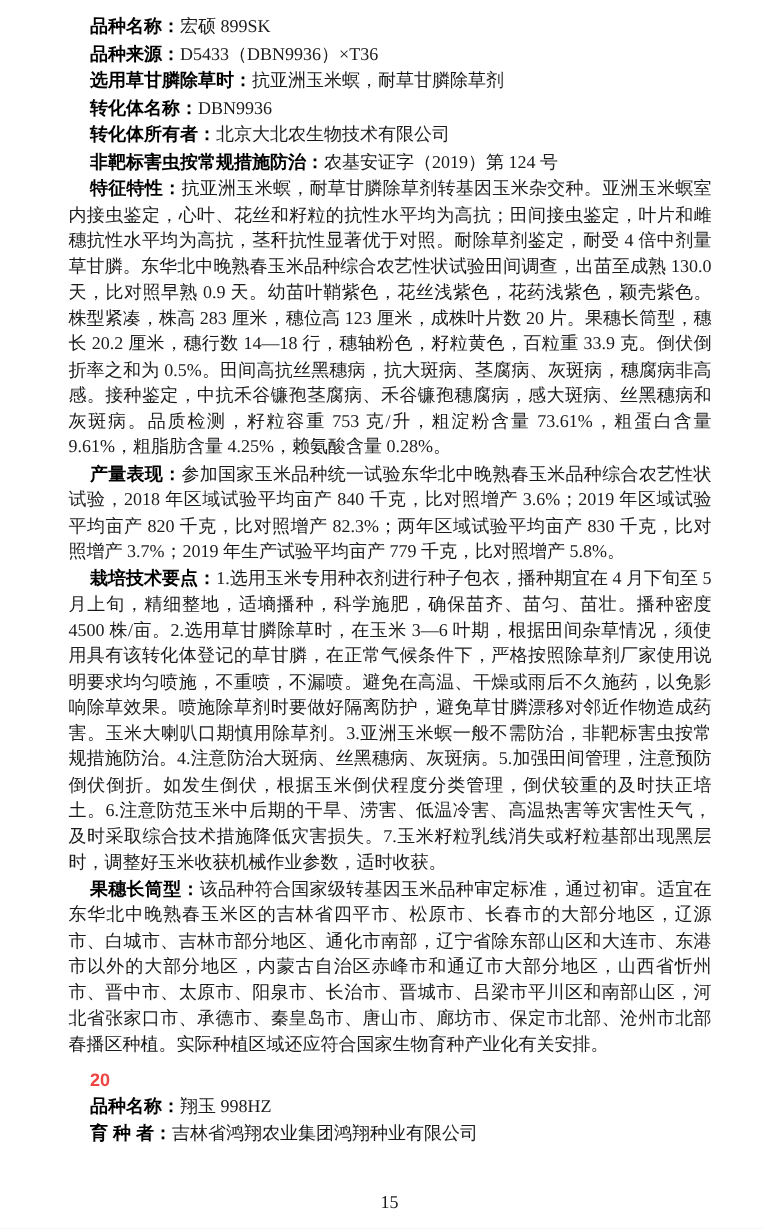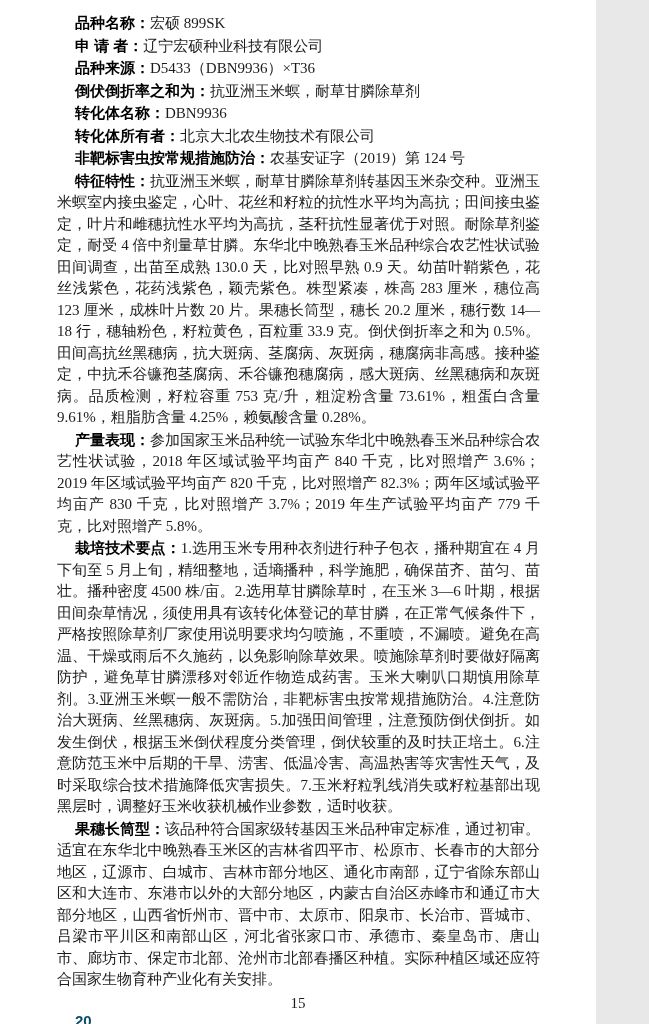--- a/index.html
+++ b/index.html
@@ -1,18 +1,18 @@
 <!DOCTYPE html>
 <html><head>
 <meta charset="utf-8">
 <style>
   html,body{margin:0;padding:0;background:#e8e8e8;}
   .sheet{
     position:relative;
-    width:596px;height:1024px;
+    width:649px;height:1024px;
     background:#ffffff;
     overflow:hidden;
     font-family:"Liberation Serif", serif;
     color:#1b1b1b;
   }
   .textblock{
     position:absolute;
     left:57px;right:56px;top:12px;
     font-size:15px;
     line-height:21.5px;
@@ -23,44 +23,43 @@
     font-weight:bold;
     color:#000;
   }
   p.para{
     margin:0;
     text-indent:18px;
     text-align:justify;
   }
   .entry-num{
     display:block;
-    margin-top:19px;
+    margin-top:8px;
     padding-left:18px;
     font-family:"Liberation Sans", sans-serif;
     font-weight:bold;
-    color:#0c4a6e;
+    color:#ef4444;
   }
   .page-number{
     position:absolute;
     left:0;right:0;bottom:12px;
     text-align:center;
     font-size:15px;
     color:#1b1b1b;
   }
 </style>
 </head>
 <body>
 
 <div class="sheet">
   <div class="textblock">
 
     <span class="fld"><b class="lbl">品种名称：</b><span>宏硕 899SK</span></span>
-    <span class="fld"><b class="lbl">申 请 者：</b><span>辽宁宏硕种业科技有限公司</span></span>
     <span class="fld"><b class="lbl">品种来源：</b><span>D5433（DBN9936）×T36</span></span>
-    <span class="fld"><b class="lbl">倒伏倒折率之和为：</b><span>抗亚洲玉米螟，耐草甘膦除草剂</span></span>
+    <span class="fld"><b class="lbl">选用草甘膦除草时：</b><span>抗亚洲玉米螟，耐草甘膦除草剂</span></span>
     <span class="fld"><b class="lbl">转化体名称：</b><span>DBN9936</span></span>
     <span class="fld"><b class="lbl">转化体所有者：</b><span>北京大北农生物技术有限公司</span></span>
     <span class="fld"><b class="lbl">非靶标害虫按常规措施防治：</b><span>农基安证字（2019）第 124 号</span></span>
 
     <p class="para"><b class="lbl">特征特性：</b><span>抗亚洲玉米螟，耐草甘膦除草剂转基因玉米杂交种。亚洲玉米螟室内接虫鉴定，心叶、花丝和籽粒的抗性水平均为高抗；田间接虫鉴定，叶片和雌穗抗性水平均为高抗，茎秆抗性显著优于对照。耐除草剂鉴定，耐受 4 倍中剂量草甘膦。东华北中晚熟春玉米品种综合农艺性状试验田间调查，出苗至成熟 130.0 天，比对照早熟 0.9 天。幼苗叶鞘紫色，花丝浅紫色，花药浅紫色，颖壳紫色。株型紧凑，株高 283 厘米，穗位高 123 厘米，成株叶片数 20 片。果穗长筒型，穗长 20.2 厘米，穗行数 14—18 行，穗轴粉色，籽粒黄色，百粒重 33.9 克。倒伏倒折率之和为 0.5%。田间高抗丝黑穗病，抗大斑病、茎腐病、灰斑病，穗腐病非高感。接种鉴定，中抗禾谷镰孢茎腐病、禾谷镰孢穗腐病，感大斑病、丝黑穗病和灰斑病。品质检测，籽粒容重 753 克/升，粗淀粉含量 73.61%，粗蛋白含量 9.61%，粗脂肪含量 4.25%，赖氨酸含量 0.28%。</span></p>
     <p class="para"><b class="lbl">产量表现：</b><span>参加国家玉米品种统一试验东华北中晚熟春玉米品种综合农艺性状试验，2018 年区域试验平均亩产 840 千克，比对照增产 3.6%；2019 年区域试验平均亩产 820 千克，比对照增产 82.3%；两年区域试验平均亩产 830 千克，比对照增产 3.7%；2019 年生产试验平均亩产 779 千克，比对照增产 5.8%。</span></p>
     <p class="para"><b class="lbl">栽培技术要点：</b><span>1.选用玉米专用种衣剂进行种子包衣，播种期宜在 4 月下旬至 5 月上旬，精细整地，适墒播种，科学施肥，确保苗齐、苗匀、苗壮。播种密度 4500 株/亩。2.选用草甘膦除草时，在玉米 3—6 叶期，根据田间杂草情况，须使用具有该转化体登记的草甘膦，在正常气候条件下，严格按照除草剂厂家使用说明要求均匀喷施，不重喷，不漏喷。避免在高温、干燥或雨后不久施药，以免影响除草效果。喷施除草剂时要做好隔离防护，避免草甘膦漂移对邻近作物造成药害。玉米大喇叭口期慎用除草剂。3.亚洲玉米螟一般不需防治，非靶标害虫按常规措施防治。4.注意防治大斑病、丝黑穗病、灰斑病。5.加强田间管理，注意预防倒伏倒折。如发生倒伏，根据玉米倒伏程度分类管理，倒伏较重的及时扶正培土。6.注意防范玉米中后期的干旱、涝害、低温冷害、高温热害等灾害性天气，及时采取综合技术措施降低灾害损失。7.玉米籽粒乳线消失或籽粒基部出现黑层时，调整好玉米收获机械作业参数，适时收获。</span></p>
     <p class="para"><b class="lbl">果穗长筒型：</b><span>该品种符合国家级转基因玉米品种审定标准，通过初审。适宜在东华北中晚熟春玉米区的吉林省四平市、松原市、长春市的大部分地区，辽源市、白城市、吉林市部分地区、通化市南部，辽宁省除东部山区和大连市、东港市以外的大部分地区，内蒙古自治区赤峰市和通辽市大部分地区，山西省忻州市、晋中市、太原市、阳泉市、长治市、晋城市、吕梁市平川区和南部山区，河北省张家口市、承德市、秦皇岛市、唐山市、廊坊市、保定市北部、沧州市北部春播区种植。实际种植区域还应符合国家生物育种产业化有关安排。</span></p>
 
     <span class="entry-num">20</span>

